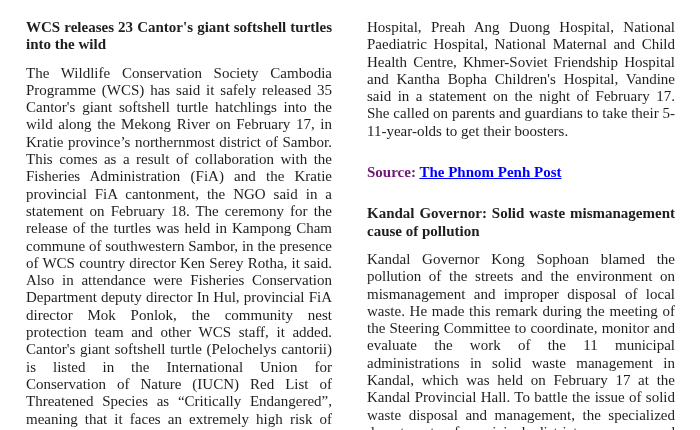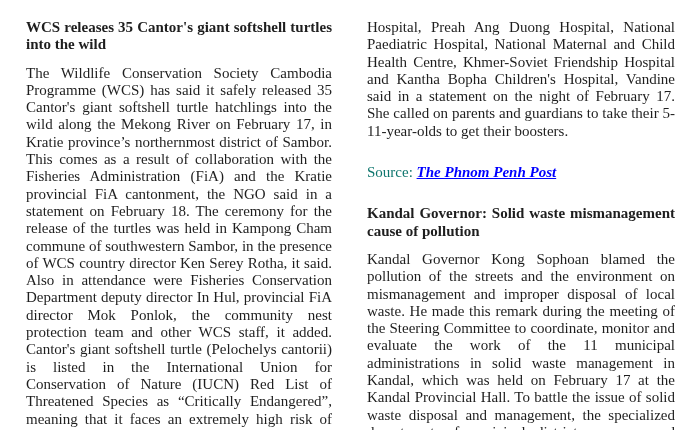--- a/index.html
+++ b/index.html
@@ -34,36 +34,35 @@
   .para {
     margin: 0 0 16px 0;
   }
   .col-right .para { margin-bottom: 24px; }
 
   .source {
     margin: 0;
     text-align: left;
   }
   .source-label {
-    font-weight: normal;
-    color: #0f766e;
+    font-weight: bold;
+    color: #701a75;
   }
   .source-link {
     font-weight: bold;
-    font-style: italic;
     text-decoration: underline;
     color: #0000ff;
     cursor: pointer;
   }
 </style>
 </head>
 <body>
 
 <div class="col col-left">
-  <div class="heading">WCS releases 35 Cantor's giant softshell turtles into the wild</div>
+  <div class="heading">WCS releases 23 Cantor's giant softshell turtles into the wild</div>
   <div class="para">The Wildlife Conservation Society Cambodia Programme (WCS) has said it safely released 35 Cantor's giant softshell turtle hatchlings into the wild along the Mekong River on February 17, in Kratie province’s northernmost district of Sambor. This comes as a result of collaboration with the Fisheries Administration (FiA) and the Kratie provincial FiA cantonment, the NGO said in a statement on February 18. The ceremony for the release of the turtles was held in Kampong Cham commune of southwestern Sambor, in the presence of WCS country director Ken Serey Rotha, it said. Also in attendance were Fisheries Conservation Department deputy director In Hul, provincial FiA director Mok Ponlok, the community nest protection team and other WCS staff, it added. Cantor's giant softshell turtle (Pelochelys cantorii) is listed in the International Union for Conservation of Nature (IUCN) Red List of Threatened Species as “Critically Endangered”, meaning that it faces an extremely high risk of extinction.</div>
 
 </div>
 
 <div class="col col-right">
   <div class="para">Hospital, Preah Ang Duong Hospital, National Paediatric Hospital, National Maternal and Child Health Centre, Khmer-Soviet Friendship Hospital and Kantha Bopha Children's Hospital, Vandine said in a statement on the night of February 17. She called on parents and guardians to take their 5-11-year-olds to get their boosters.</div>
   <div class="source para">
     <span class="source-label">Source: </span><a class="source-link">The Phnom Penh Post</a>
   </div>
   <div class="heading">Kandal Governor: Solid waste mismanagement cause of pollution</div>

